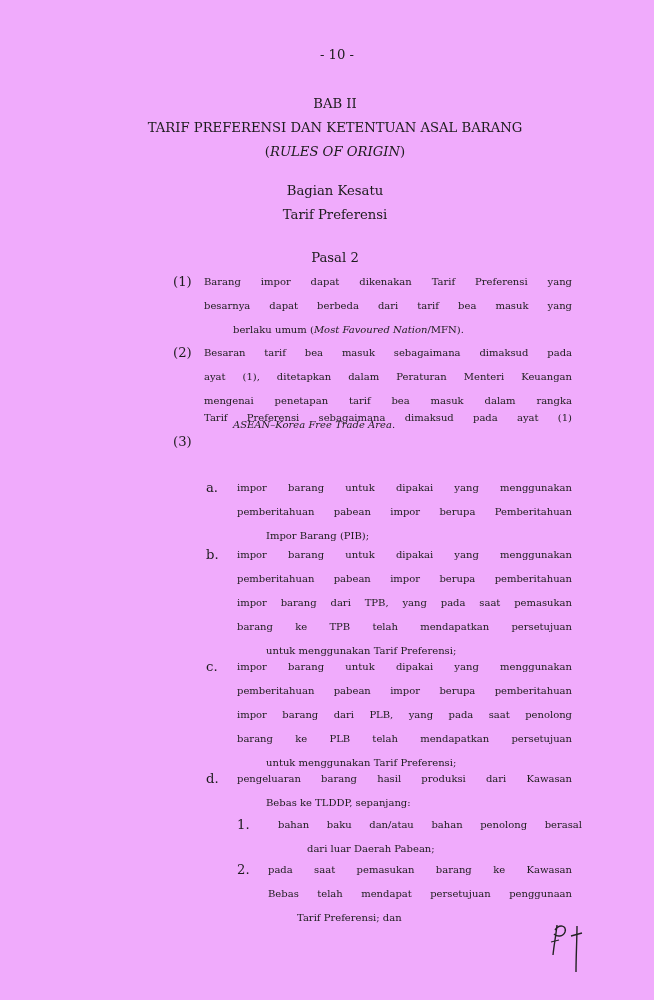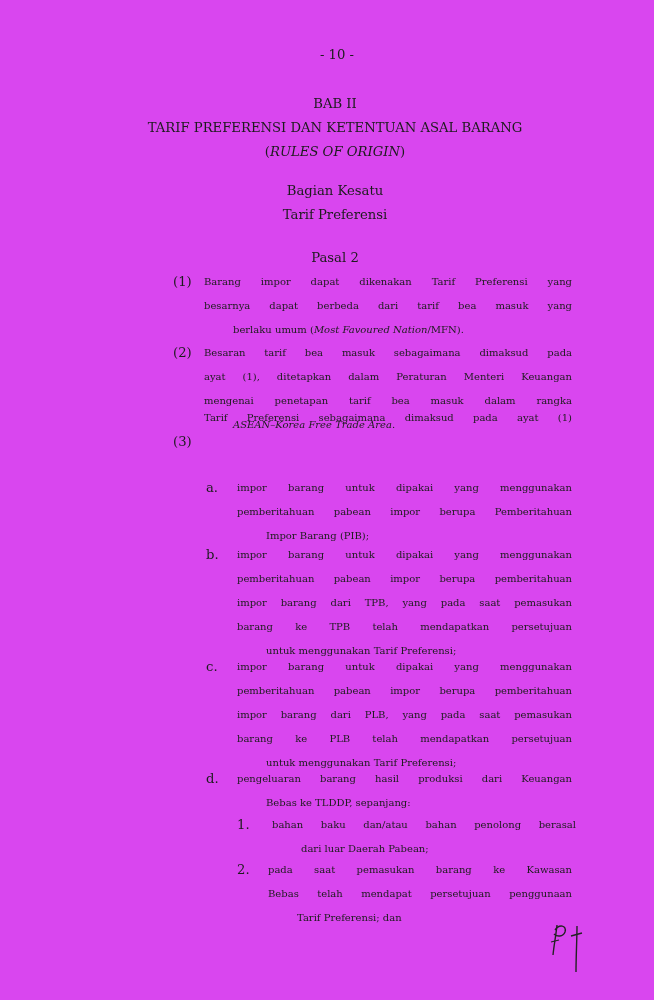--- a/index.html
+++ b/index.html
@@ -1,21 +1,21 @@
 <!DOCTYPE html>
 <html><head>
 <meta charset="utf-8">
 <style>
   html, body { margin: 0; padding: 0; background: #ffffff; }
   body {
     width: 654px; height: 1000px; position: relative; overflow: hidden;
     font-family: "DejaVu Serif", "Liberation Serif", serif;
     color: #1c1c1c;
   }
-  .page { position: absolute; left: 0; top: 0; width: 654px; height: 1000px; background: #d946ef; }
+  .page { position: absolute; left: 0; top: 0; width: 654px; height: 1000px; background: #f0abfc; }
   .center { position: absolute; left: 0; width: 654px; text-align: center; font-size: 13.2px; line-height: 18px; }
   .page-number { top: 46px; left: 10px; }
   .chapter { top: 95px; left: 8px; }
   .chapter-title { top: 119px; left: 8px; }
   .chapter-sub { top: 143px; left: 8px; font-size: 13.2px; }
   .part { top: 182px; left: 8px; }
   .part-title { top: 206px; left: 8px; }
   .article { top: 249px; left: 8px; }
   i, .it { font-style: italic; }
 
@@ -75,33 +75,33 @@
     <span class="just">pemberitahuan pabean impor berupa pemberitahuan</span>
     <span class="just">impor barang dari TPB, yang pada saat pemasukan</span>
     <span class="just">barang ke TPB telah mendapatkan persetujuan</span>
     <span class="line">untuk menggunakan Tarif Preferensi;</span>
   </div>
 
   <div class="num" style="left:206px; top:655px;">c.</div>
   <div class="block" style="left:237px; top:655px; width:335px;">
     <span class="just">impor barang untuk dipakai yang menggunakan</span>
     <span class="just">pemberitahuan pabean impor berupa pemberitahuan</span>
-    <span class="just">impor barang dari PLB, yang pada saat pemasukan</span>
+    <span class="just">impor barang dari PLB, yang pada saat penolong</span>
     <span class="just">barang ke PLB telah mendapatkan persetujuan</span>
     <span class="line">untuk menggunakan Tarif Preferensi;</span>
   </div>
 
   <div class="num" style="left:206px; top:767px;">d.</div>
   <div class="block" style="left:237px; top:767px; width:335px;">
-    <span class="just">pengeluaran barang hasil produksi dari Keuangan</span>
+    <span class="just">pengeluaran barang hasil produksi dari Kawasan</span>
     <span class="line">Bebas ke TLDDP, sepanjang:</span>
   </div>
 
   <div class="num" style="left:237px; top:813px;">1.</div>
-  <div class="block" style="left:272px; top:813px; width:304px;">
+  <div class="block" style="left:278px; top:813px; width:304px;">
     <span class="just">bahan baku dan/atau bahan penolong berasal</span>
     <span class="line">dari luar Daerah Pabean;</span>
   </div>
 
   <div class="num" style="left:237px; top:858px;">2.</div>
   <div class="block" style="left:268px; top:858px; width:304px;">
     <span class="just">pada saat pemasukan barang ke Kawasan</span>
     <span class="just">Bebas telah mendapat persetujuan penggunaan</span>
     <span class="line">Tarif Preferensi; dan</span>
   </div>

